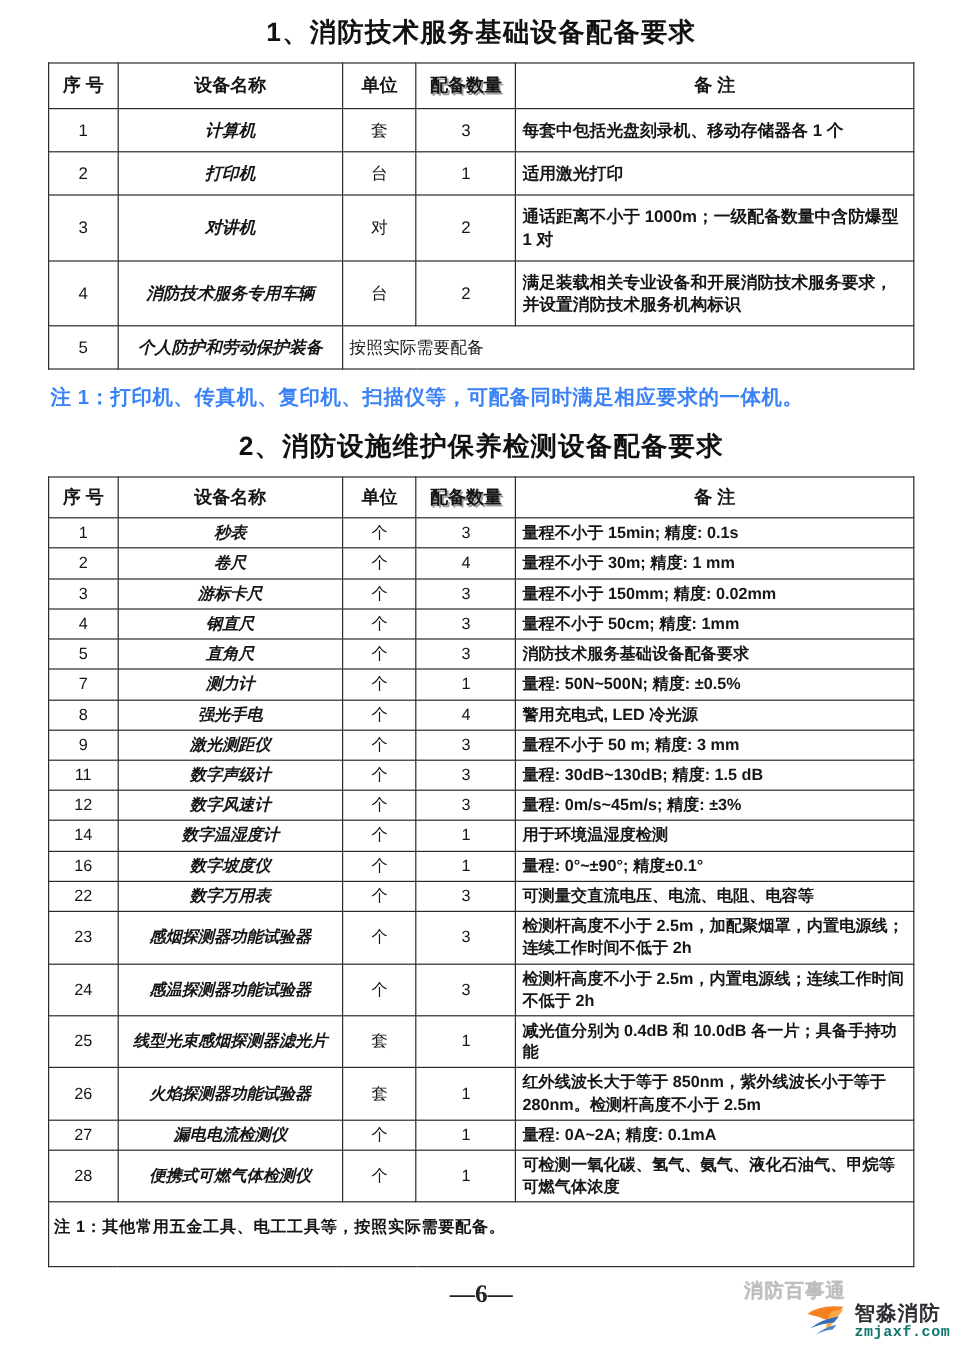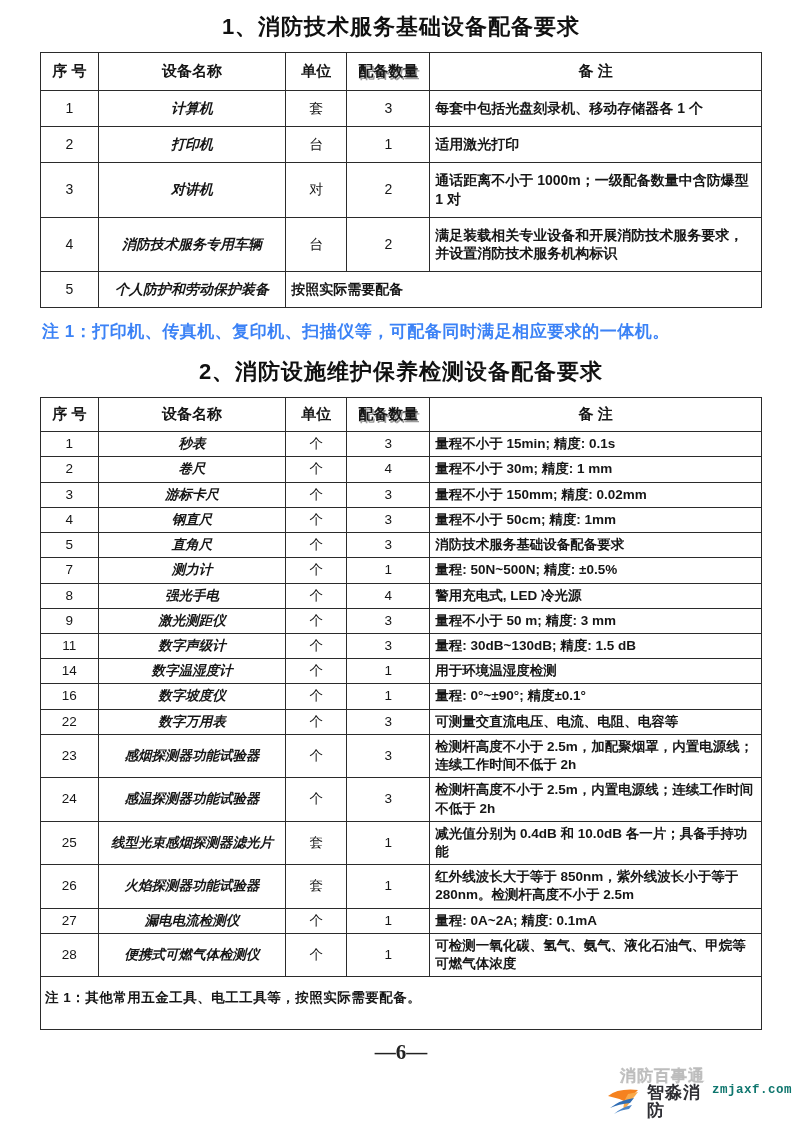--- a/index.html
+++ b/index.html
@@ -43,21 +43,21 @@
 
   
   #table1 td { font-size: 14px; padding: 8px 5px; line-height: 1.35; }
   
   #table2 td { font-size: 13.5px; padding: 3px 5px; line-height: 1.35; }
   #table2 th { padding: 7px 2px; }
 
   td.col-0, td.col-2, td.col-3 { text-align: center; }
   td.col-1 { text-align: center; font-weight: 700; font-style: italic; }
   td.col-4 { text-align: left; font-weight: 600; }
-  td.merged { text-align: left; font-weight: 700; }
+  td.merged { text-align: left; font-weight: 400; }
 
   .free-note {
     font-size: 17px;
     font-weight: 700;
     color: #3b82f6;
     margin: 12px 0 4px 2px;
     letter-spacing: 0.5px;
   }
   tfoot td.table-note {
     text-align: left;
@@ -94,21 +94,21 @@
     letter-spacing: 1px;
     white-space: nowrap;
   }
   .logo-block {
     position: absolute;
     right: 2px; bottom: 2px;
     display: flex;
     align-items: center;
     gap: 3px;
   }
-  .logo-text { display: flex; flex-direction: row; line-height: 1.05; }
+  .logo-text { display: flex; flex-direction: column; line-height: 1.05; }
   .brand-name {
     font-size: 17px;
     font-weight: 700;
     color: #2e2e33;
     letter-spacing: 1px;
   }
   .brand-url {
     font-size: 12.5px;
     font-weight: 700;
     color: #0f766e;
@@ -256,20 +256,27 @@
           <td class="col-4">量程不小于 50 m; 精度: 3 mm</td>
         </tr>
         <tr>
           <td class="col-0">11</td>
           <td class="col-1">数字声级计</td>
           <td class="col-2">个</td>
           <td class="col-3">3</td>
           <td class="col-4">量程: 30dB~130dB; 精度: 1.5 dB</td>
         </tr>
         <tr>
+          <td class="col-0">12</td>
+          <td class="col-1">数字风速计</td>
+          <td class="col-2">个</td>
+          <td class="col-3">3</td>
+          <td class="col-4">量程: 0m/s~45m/s; 精度: ±3%</td>
+        </tr>
+        <tr>
           <td class="col-0">14</td>
           <td class="col-1">数字温湿度计</td>
           <td class="col-2">个</td>
           <td class="col-3">1</td>
           <td class="col-4">用于环境温湿度检测</td>
         </tr>
         <tr>
           <td class="col-0">16</td>
           <td class="col-1">数字坡度仪</td>
           <td class="col-2">个</td>

